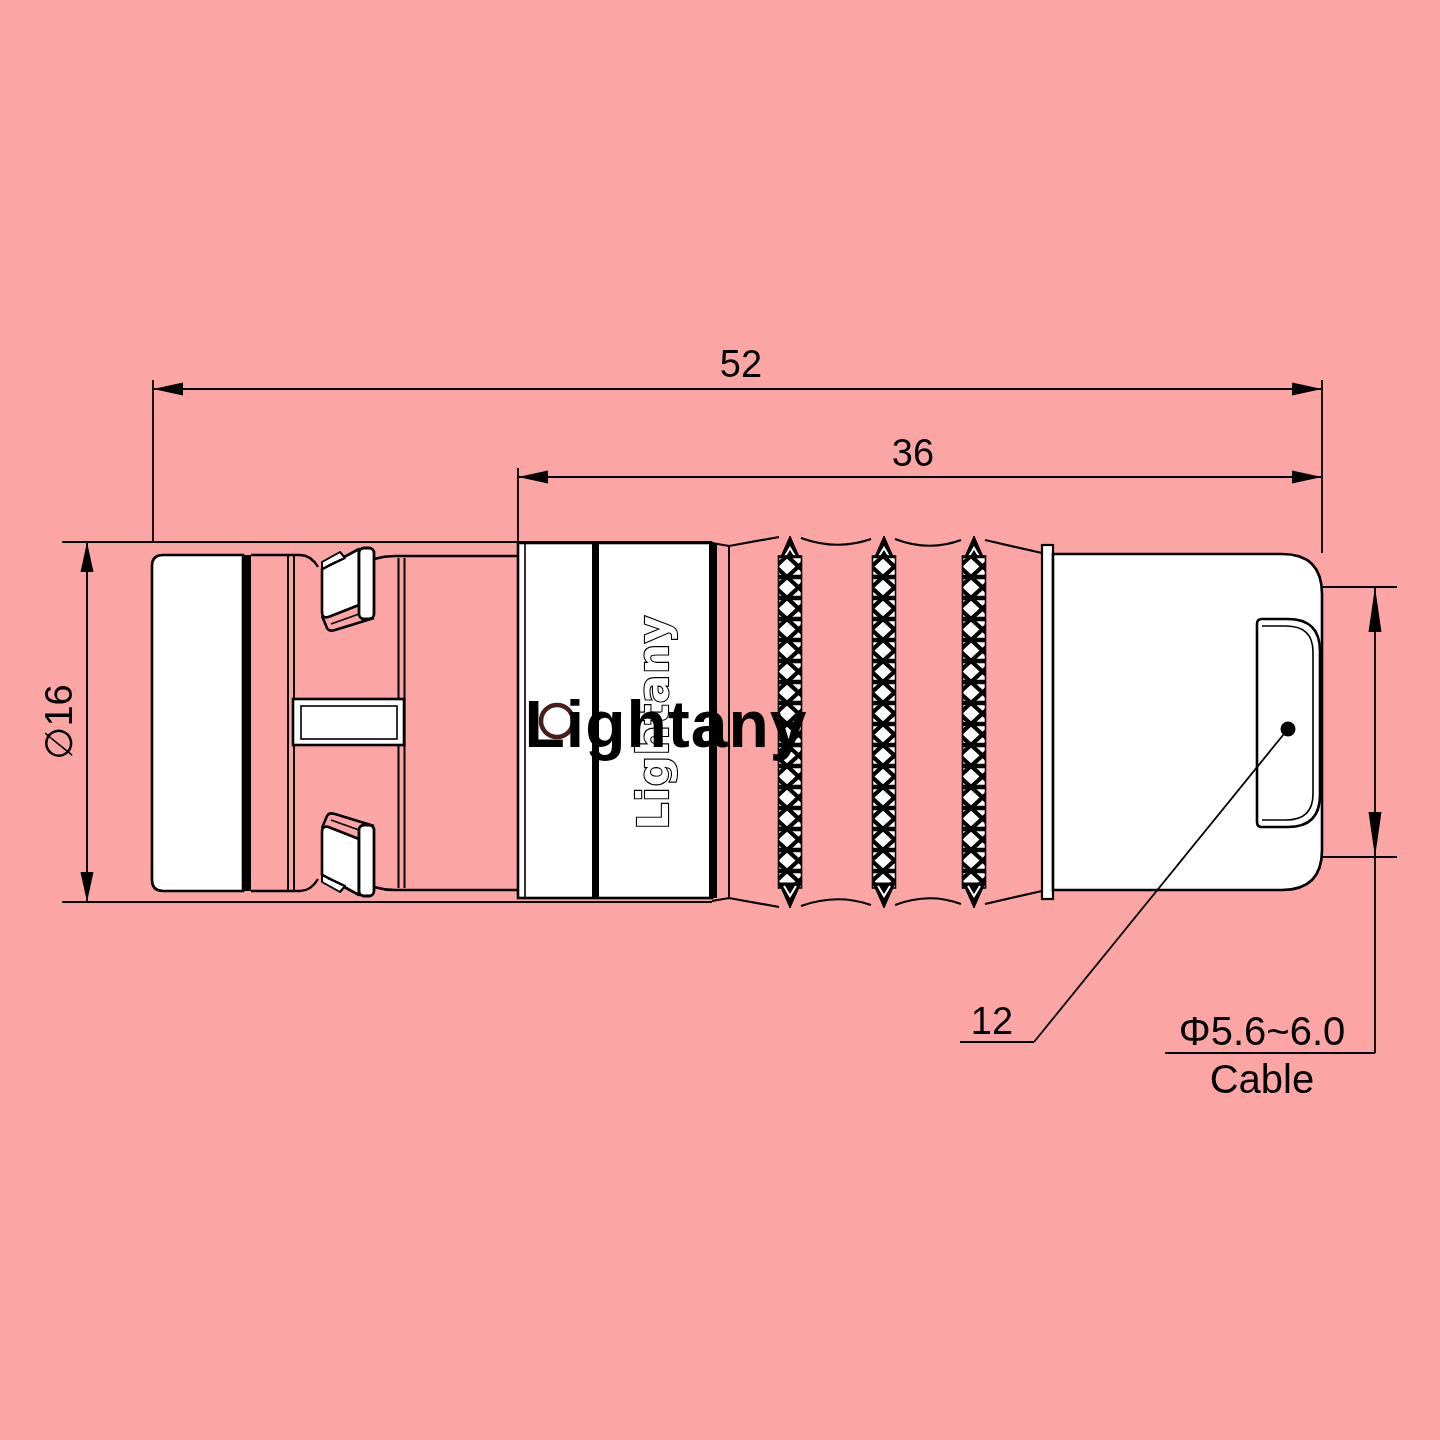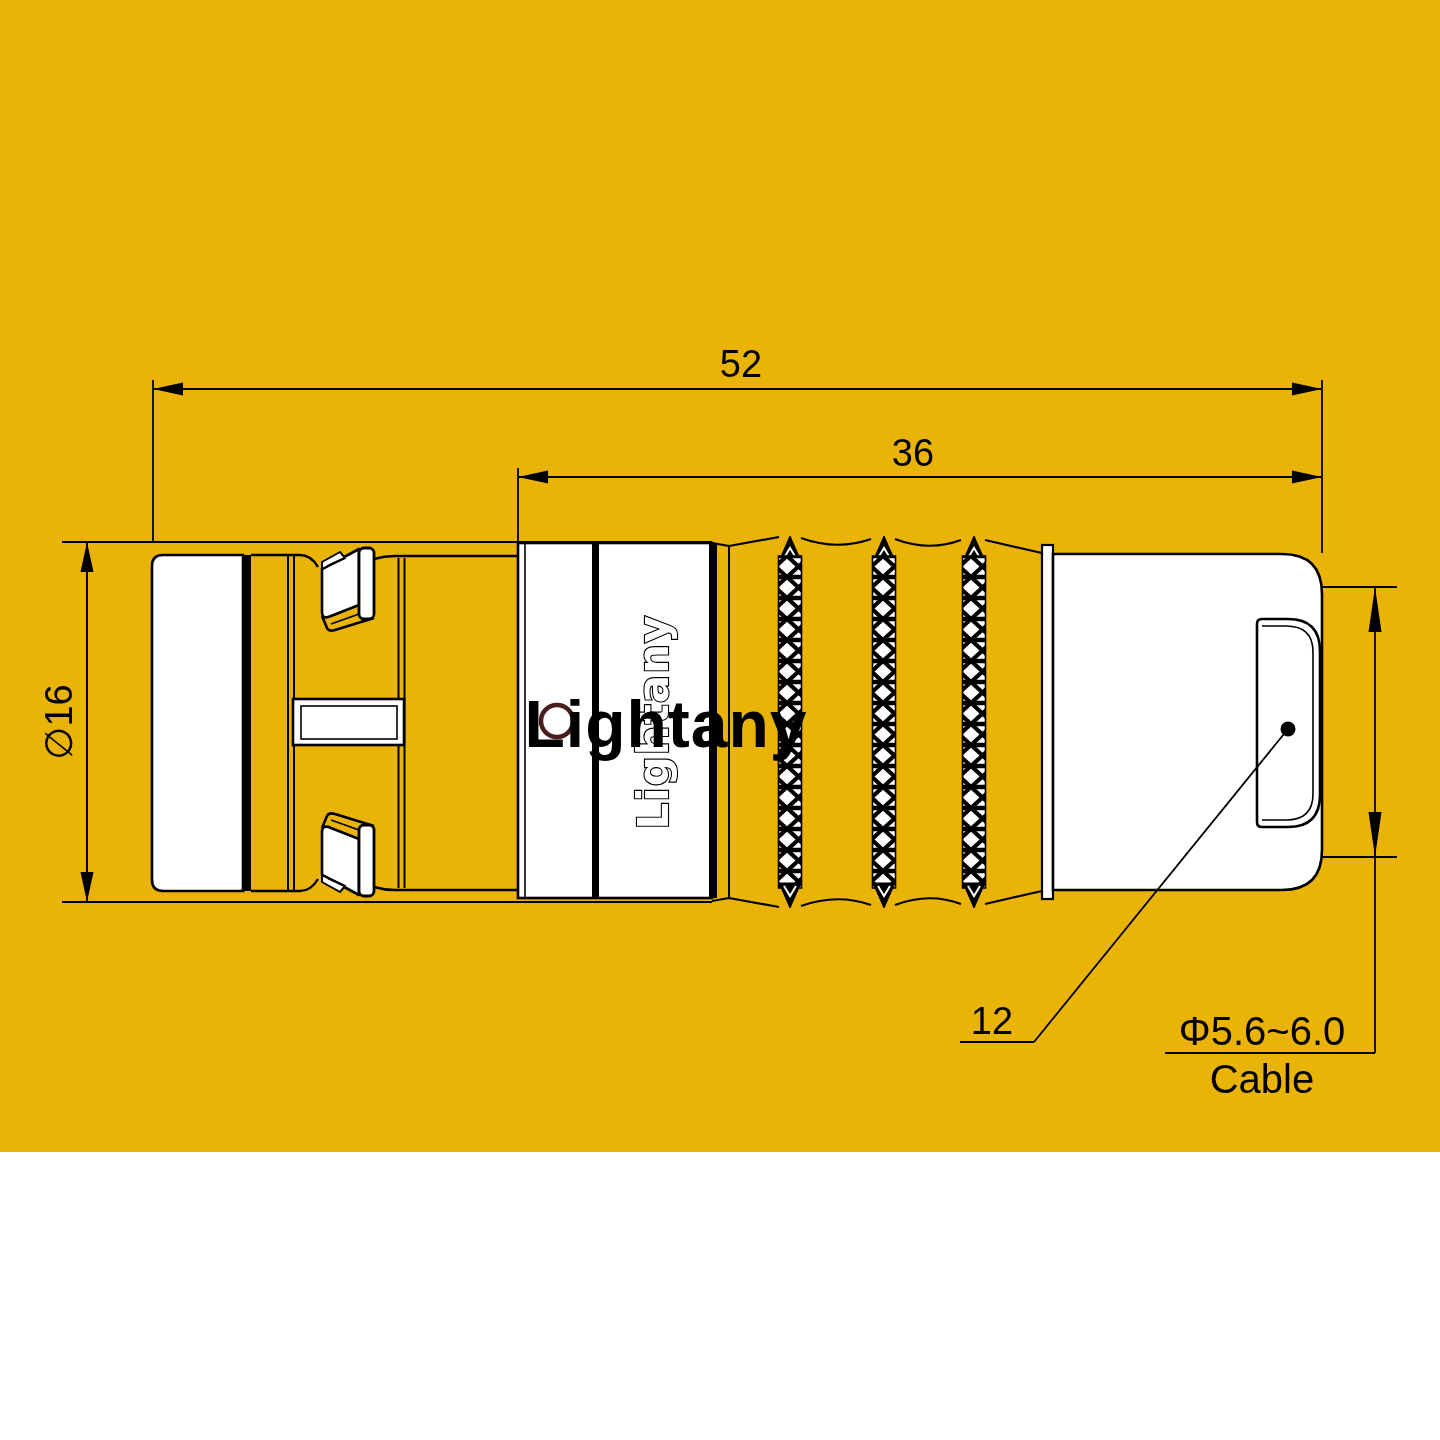--- a/index.html
+++ b/index.html
@@ -1,16 +1,16 @@
 <!DOCTYPE html>
 <html><head>
 <meta charset="utf-8">
 <style>
   html,body{margin:0;padding:0;background:#ffffff;}
-  .canvas{position:relative;width:1440px;height:1152px;background:#eab308;overflow:hidden;
+  .canvas{position:relative;width:1440px;height:1440px;background:#fca5a5;overflow:hidden;
           font-family:"Liberation Sans", sans-serif;}
   svg{position:absolute;inset:0;}
   text{font-family:"Liberation Sans", sans-serif;fill:#000;}
   .dimtxt{font-size:38px;}
   .cabletxt{font-size:40px;}
   .engrave{font-family:"DejaVu Sans", sans-serif;font-size:42px;font-weight:600;
            fill:#ffffff;stroke:#000000;stroke-width:2.2px;paint-order:stroke;letter-spacing:1px;}
   .wmark{font-family:"Liberation Sans", sans-serif;font-size:66px;font-weight:bold;letter-spacing:1px;}
 </style>
 </head>

